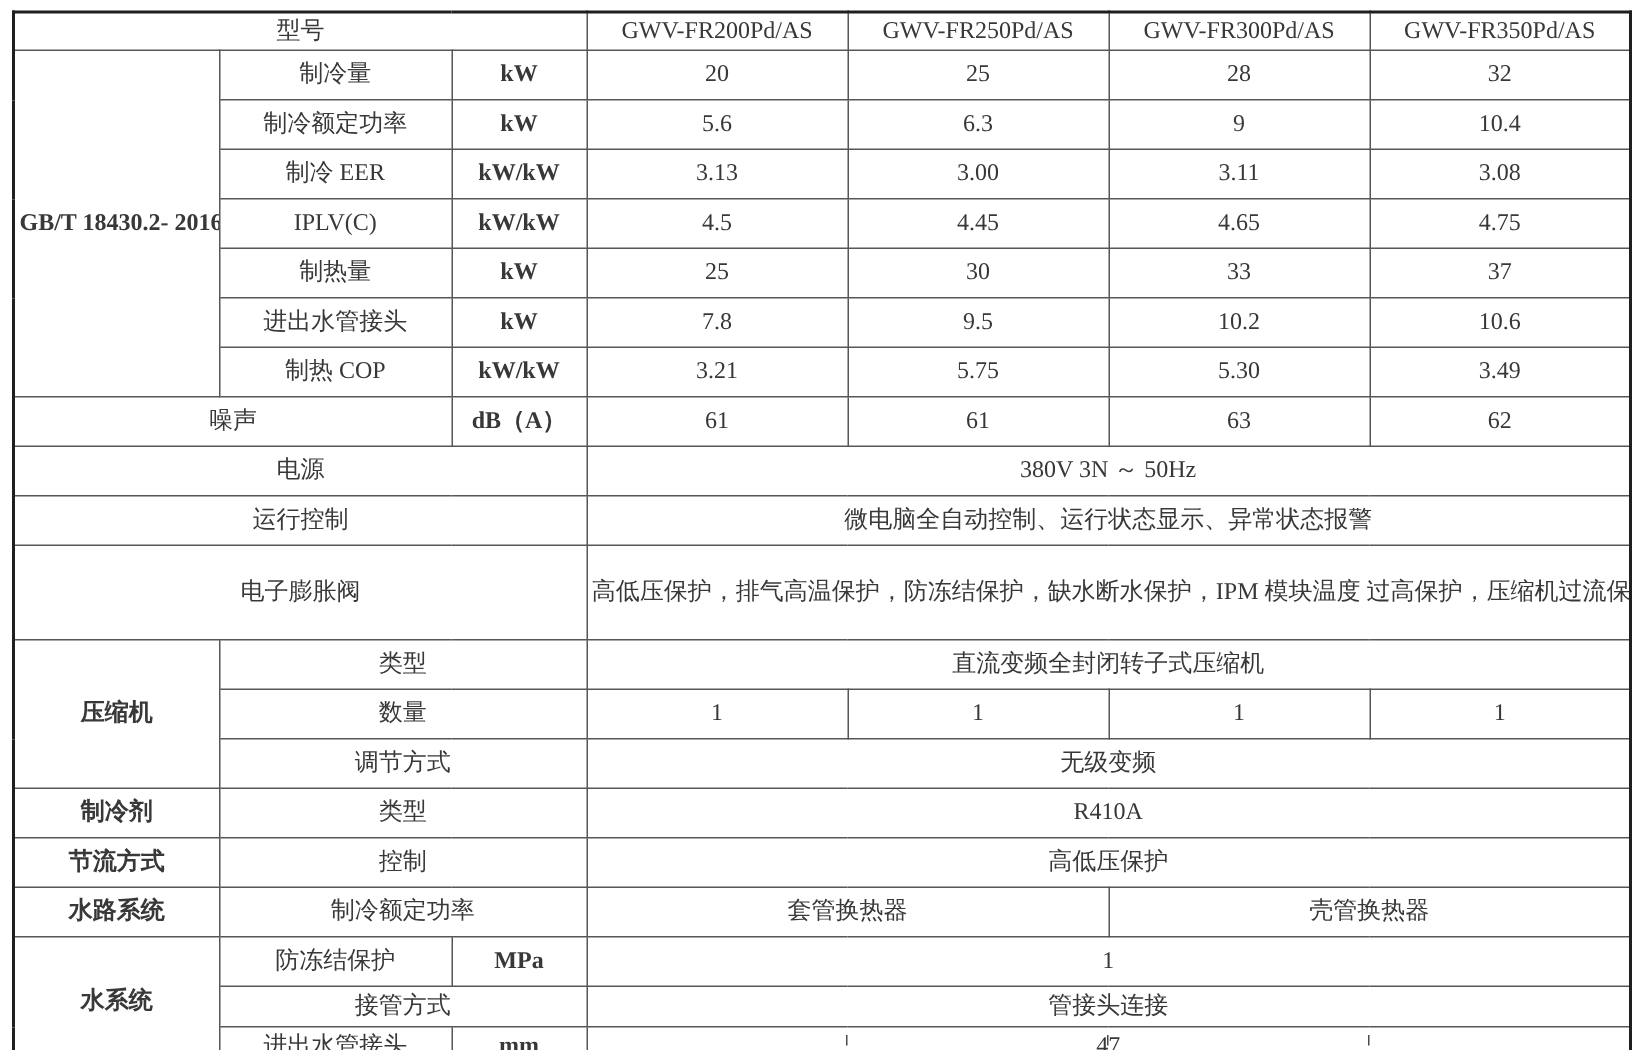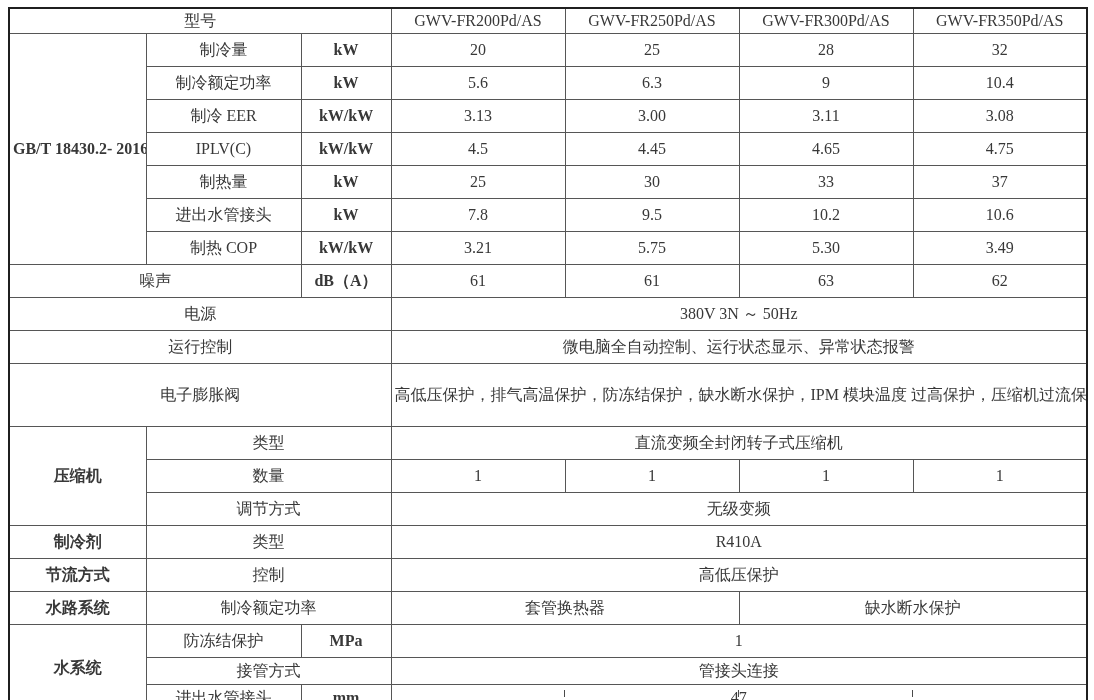--- a/index.html
+++ b/index.html
@@ -162,21 +162,21 @@
     <tr>
       <td class="group">节流方式</td>
       <td colspan="2">控制</td>
       <td colspan="4">高低压保护</td>
     </tr>
 
     <tr>
       <td class="group">水路系统</td>
       <td colspan="2">制冷额定功率</td>
       <td colspan="2">套管换热器</td>
-      <td colspan="2">缺水断水保护</td>
+      <td colspan="2">壳管换热器</td>
     </tr>
 
     <tr>
       <td rowspan="3" class="group">水系统</td>
       <td>防冻结保护</td>
       <td class="unit">MPa</td>
       <td colspan="4">1</td>
     </tr>
     <tr class="r28">
       <td colspan="2">接管方式</td>

